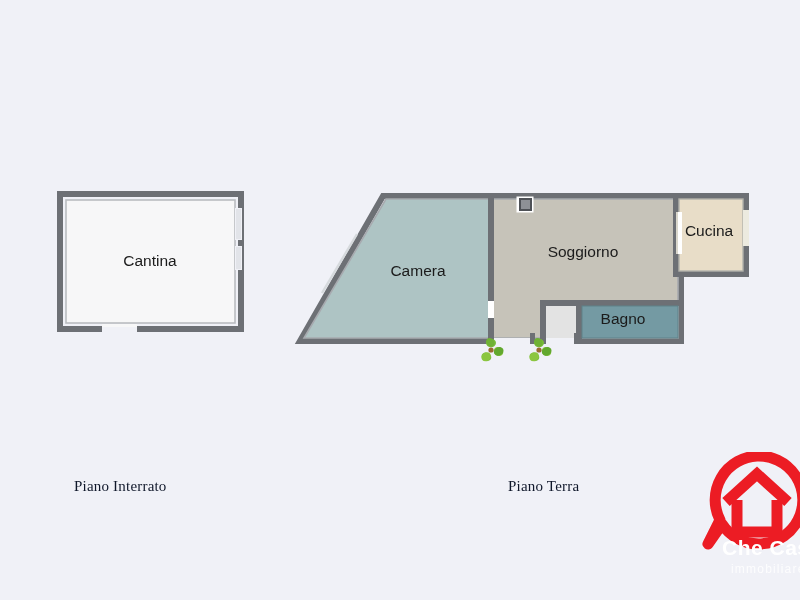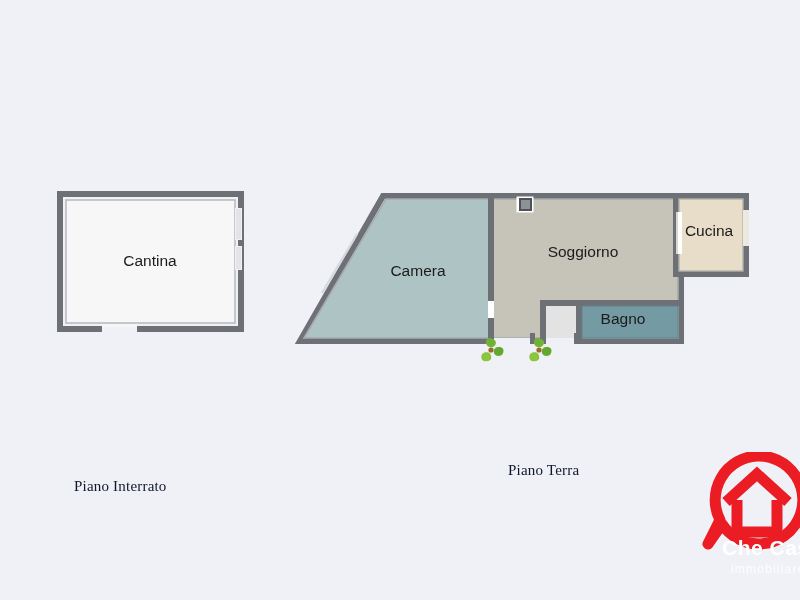--- a/index.html
+++ b/index.html
@@ -42,21 +42,21 @@
     color: #0f172a;
     letter-spacing: 0.2px;
     white-space: nowrap;
   }
   #caption-basement {
     left: 74px;
     top: 478px;
   }
   #caption-ground {
     left: 508px;
-    top: 462px;
+    top: 478px;
   }
   
   #logo-block {
     position: absolute;
     left: 700px;
     top: 452px;
     width: 120px;
     height: 148px;
     overflow: hidden;
     pointer-events: auto;

